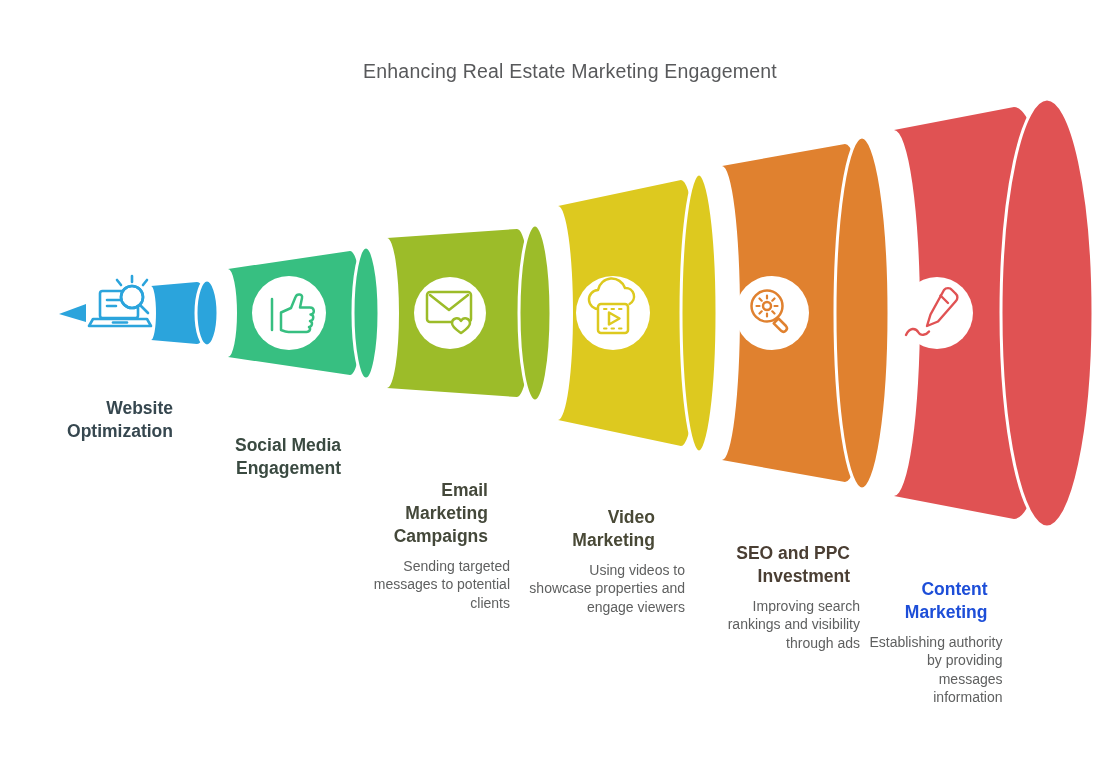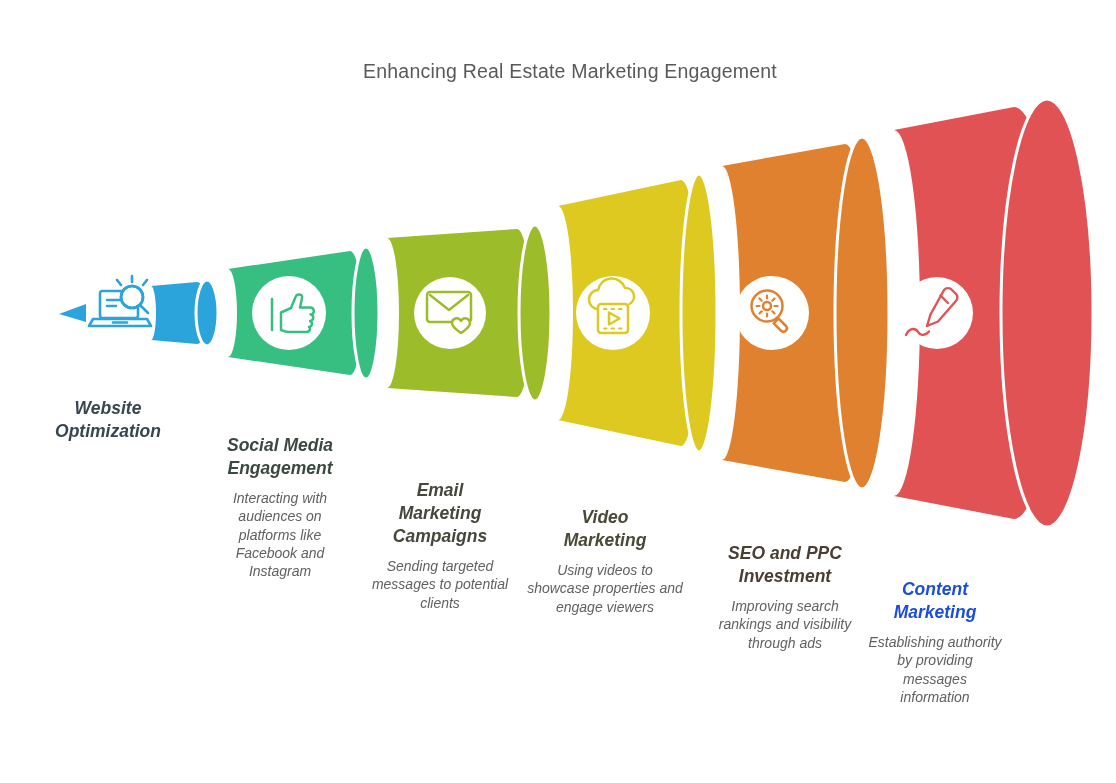--- a/index.html
+++ b/index.html
@@ -12,22 +12,21 @@
   }
   .page-title{
     position:absolute;left:0;top:48px;width:1116px;
     text-align:center;
     font-size:19.5px;font-weight:400;letter-spacing:.2px;
     margin:12px;
   }
   .funnel-svg{position:absolute;left:0;top:0;}
   .stage-text{
     position:absolute;
-    text-align:center;
-    font-style:italic;
+    text-align:right;
   }
   .stage-text h2{
     margin:0 auto;
     font-size:17.5px;
     font-weight:700;
     line-height:1.32;
   }
   .stage-text p{
     margin:9px auto 0;
     font-size:14px;
@@ -123,21 +122,20 @@
       </g>
     </g>
   </svg>
 
   <div class="stage-text t1" style="left:23px;top:397px;width:170px">
     <h2 style="color: rgb(54, 71, 79);">Website Optimization</h2>
   </div>
 
   <div class="stage-text t2" style="left:200px;top:434px;width:160px">
     <h2 style="color: rgb(58, 74, 65);">Social Media Engagement</h2>
-    <p style="color: rgb(95, 96, 96);">Interacting with audiences on platforms like Facebook and Instagram</p>
   </div>
 
   <div class="stage-text t3" style="left:355px;top:479px;width:170px">
     <h2 style="color: rgb(68, 72, 58);">Email Marketing Campaigns</h2>
     <p style="color: rgb(95, 96, 96);">Sending targeted messages to potential clients</p>
   </div>
 
   <div class="stage-text t4" style="left:520px;top:506px;width:170px">
     <h2 style="color: rgb(73, 73, 54);">Video Marketing</h2>
     <p style="color: rgb(95, 96, 96);">Using videos to showcase properties and engage viewers</p>

